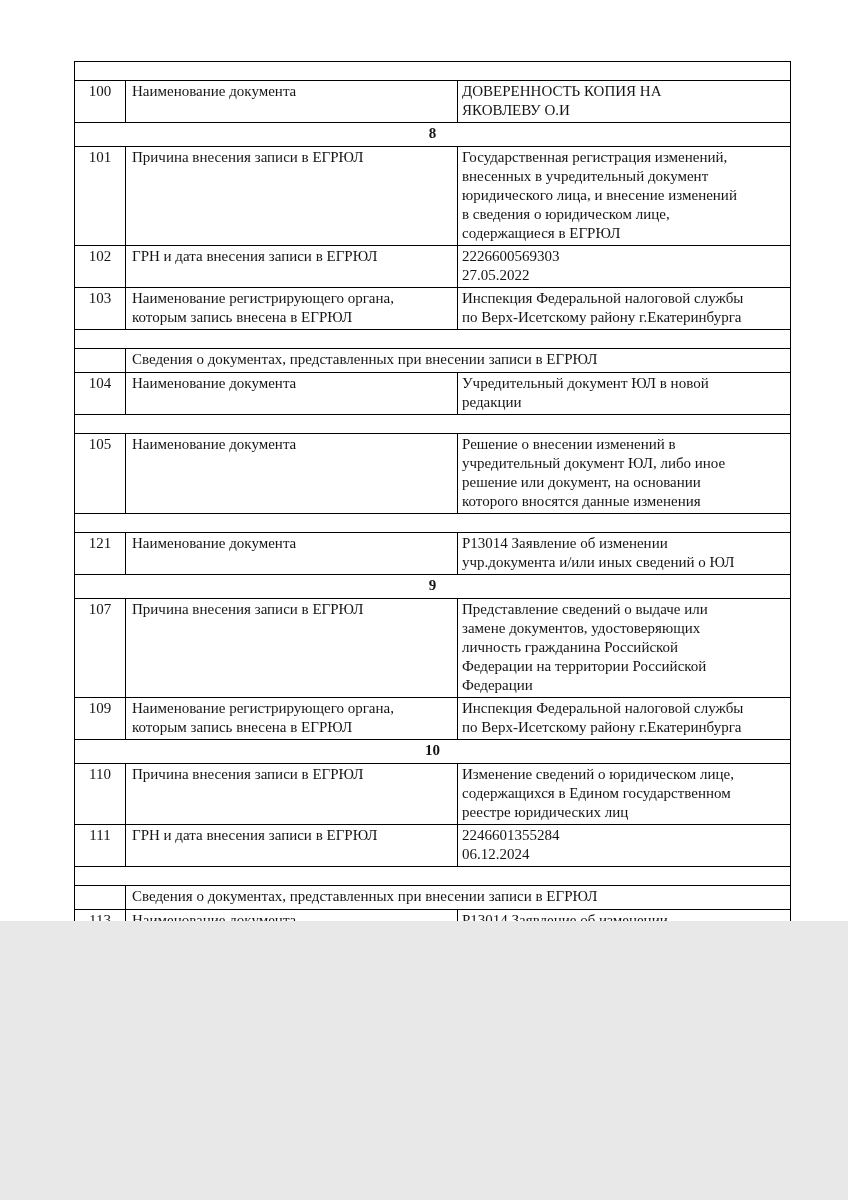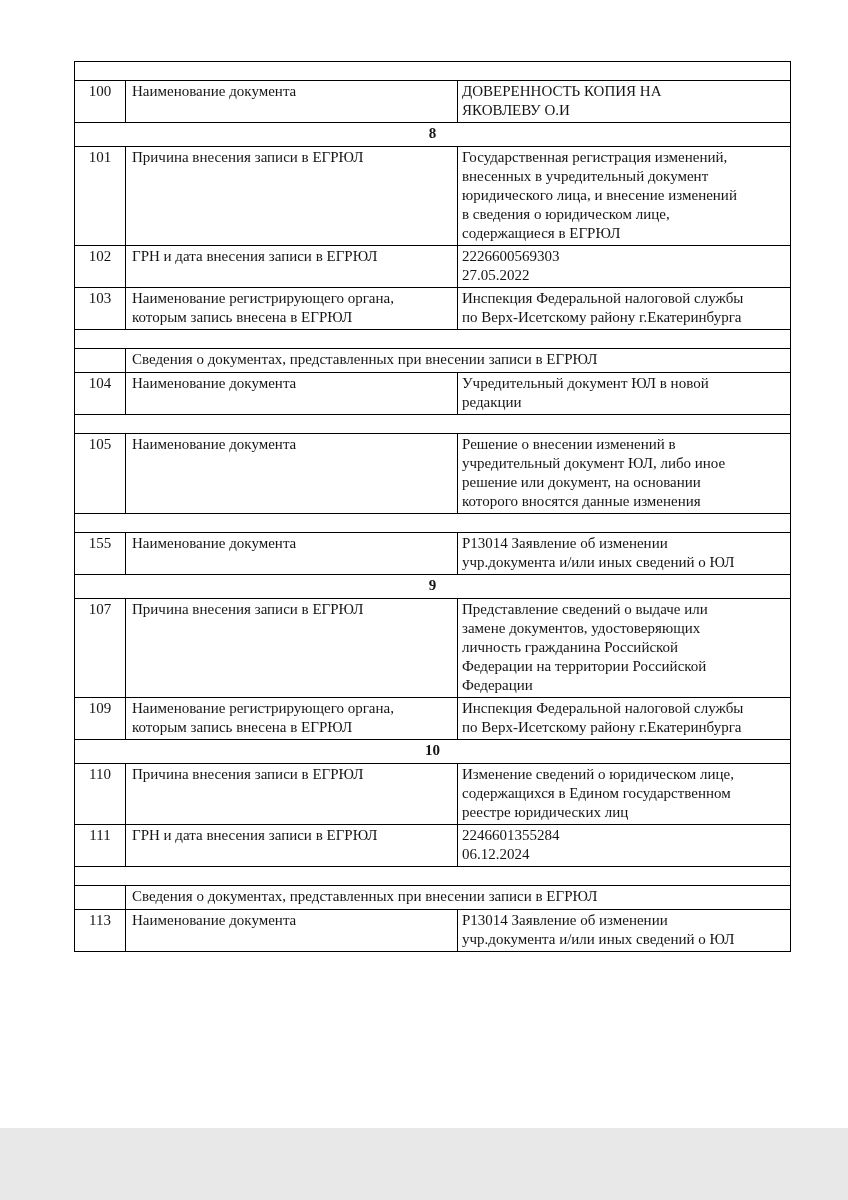--- a/index.html
+++ b/index.html
@@ -1,19 +1,19 @@
 <!DOCTYPE html>
 <html><head>
 <meta charset="utf-8">
 <style>
   html, body { margin: 0; padding: 0; background: #e8e8e8; }
   .page {
     position: relative;
     width: 848px;
-    height: 1128px;
+    height: 921px;
     background: #ffffff;
     font-family: "Liberation Serif", "DejaVu Serif", serif;
     color: #151515;
     overflow: hidden;
     margin: 0 auto;
   }
   table.doc-table {
     position: absolute;
     left: 74px;
     top: 61px;
@@ -136,21 +136,21 @@
           <td class="label-cell">Наименование документа</td>
           <td class="value-cell">Решение о внесении изменений в
 учредительный документ ЮЛ, либо иное
 решение или документ, на основании
 которого вносятся данные изменения</td>
         </tr>
         <tr class="spacer-row">
           <td colspan="3"></td>
         </tr>
         <tr>
-          <td class="num-cell">155</td>
+          <td class="num-cell">121</td>
           <td class="label-cell">Наименование документа</td>
           <td class="value-cell">Р13014 Заявление об изменении
 учр.документа и/или иных сведений о ЮЛ</td>
         </tr>
         <tr class="section-row">
           <td colspan="3">9</td>
         </tr>
         <tr>
           <td class="num-cell">107</td>
           <td class="label-cell">Причина внесения записи в ЕГРЮЛ</td>

